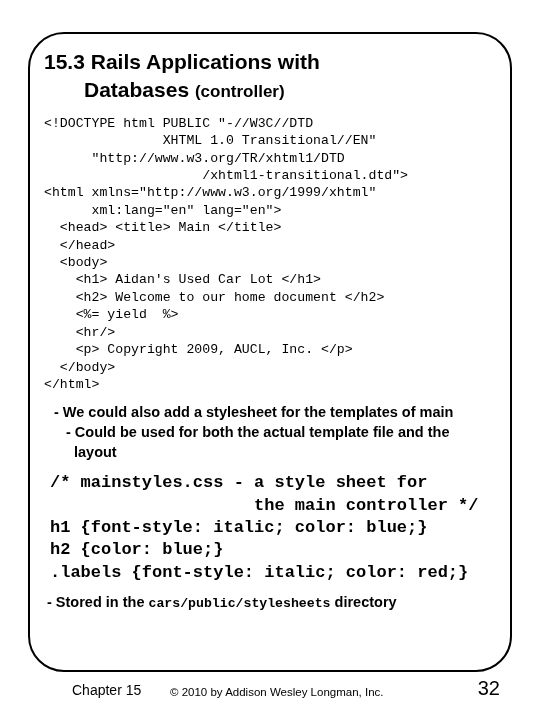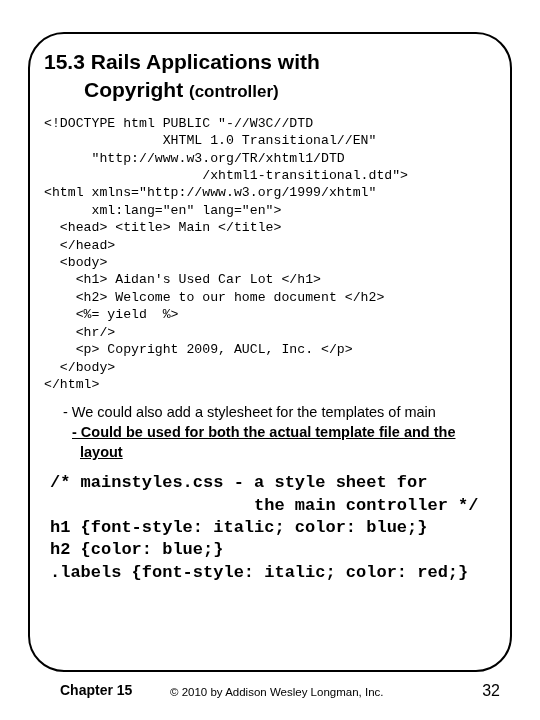--- a/index.html
+++ b/index.html
@@ -41,31 +41,30 @@
     white-space: pre;
     line-height: 1.32;
     margin: 4px 0 10px 0;
   }
   .bullets {
     font-size: 14.5px;
     line-height: 1.35;
     margin: 6px 0 10px 0;
   }
   .b1 {
-    margin-left: 19px;
-    text-indent: -8px;
-    padding-left: 8px;
-    font-weight: normal;
-  }
-  .b2 {
-    margin-left: 28px;
+    margin-left: 10px;
     text-indent: -8px;
     padding-left: 8px;
     font-weight: bold;
-    text-decoration: underline;
+  }
+  .b2 {
+    margin-left: 22px;
+    text-indent: -8px;
+    padding-left: 8px;
+    font-weight: bold;
   }
   .css-code {
     font-family: "Courier New", monospace;
     font-size: 17px;
     white-space: pre;
     line-height: 1.32;
     font-weight: bold;
     margin: 8px 0 10px 6px;
   }
   .stored-line {
@@ -77,50 +76,50 @@
   .stored-line .bold { font-weight: bold; }
   .stored-line .mono { font-family: "Courier New", monospace; font-size: 13.2px; font-weight: bold;}
   .footer {
     position: absolute;
     bottom: -28px;
     left: 0;
     width: 100%;
     font-size: 12px;
   }
   .footer .chapter {
-    font-weight: bold;
+    font-weight: normal;
     font-size: 14px;
     position: absolute;
-    left: 30px;
+    left: 42px;
     bottom: 0;
   }
   .footer .copy {
     position: absolute;
     left: 140px;
     bottom: 0;
     font-size: 11.5px;
     font-weight: normal;
   }
   .footer .pagenum {
     position: absolute;
     right: 10px;
     bottom: -2px;
-    font-size: 16px;
+    font-size: 20px;
   }
 </style>
 </head>
 <body>
 
 <div class="slide">
 
   <div class="section-title">
     <span>15.3</span>
     <span>Rails Applications with</span><br>
     <span class="indent-title">
-      <span>Copyright</span>
+      <span>Databases</span>
       <span class="cont">(controller)</span>
     </span>
   </div>
 
   <div class="code">&lt;!DOCTYPE html PUBLIC "-//W3C//DTD
                XHTML 1.0 Transitional//EN"
       "http://www.w3.org/TR/xhtml1/DTD
                     /xhtml1-transitional.dtd"&gt;
 &lt;html xmlns="http://www.w3.org/1999/xhtml"
       xml:lang="en" lang="en"&gt;
@@ -139,20 +138,23 @@
     <div class="b1">- We could also add a stylesheet for the templates of main</div>
     <div class="b2">- Could be used for both the actual template file and the layout</div>
   </div>
 
   <div class="css-code">/* mainstyles.css - a style sheet for
                     the main controller */
 h1 {font-style: italic; color: blue;}
 h2 {color: blue;}
 .labels {font-style: italic; color: red;}</div>
 
+  <div class="stored-line">
+    <span class="bold">- Stored in the </span><span class="mono">cars/public/stylesheets</span><span class="bold"> directory</span>
+  </div>
 
   <div class="footer">
     <span class="chapter">Chapter 15</span>
     <span class="copy">© 2010 by Addison Wesley Longman, Inc.</span>
     <span class="pagenum">32</span>
   </div>
 
 </div>
 
 </body></html>

